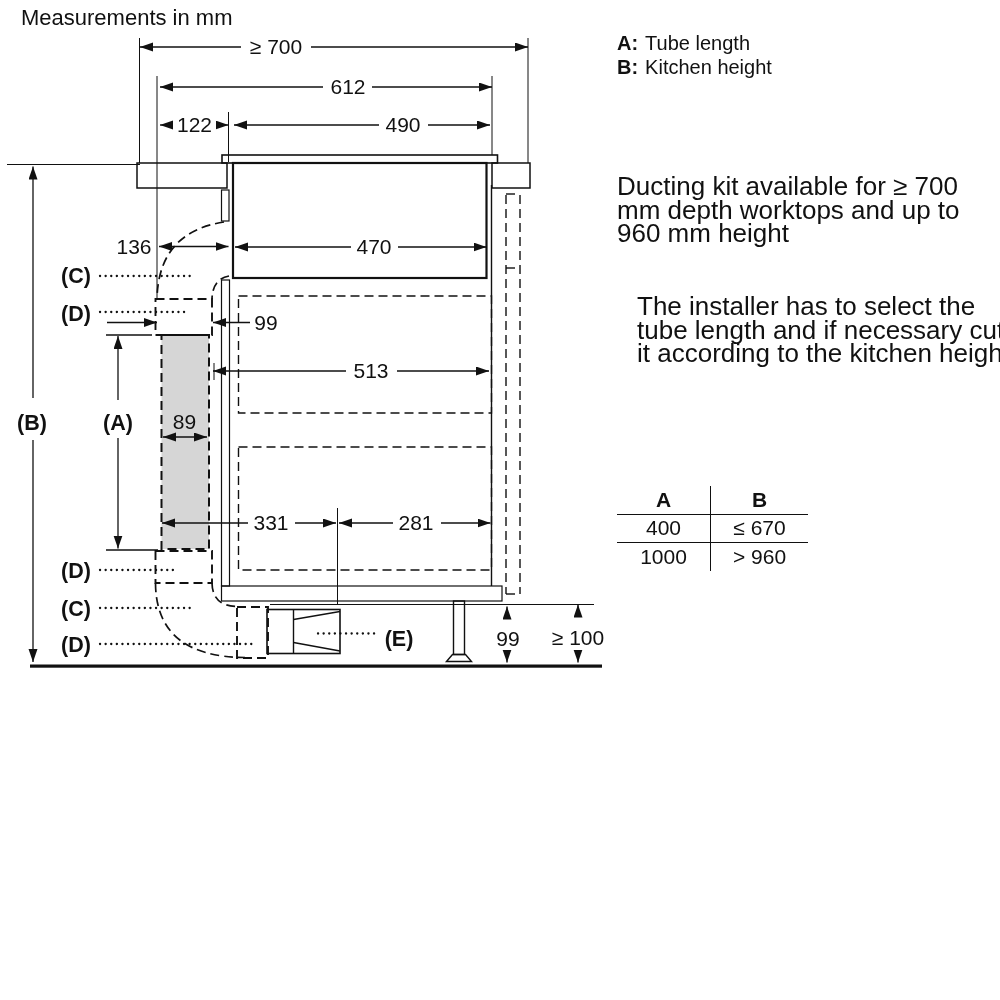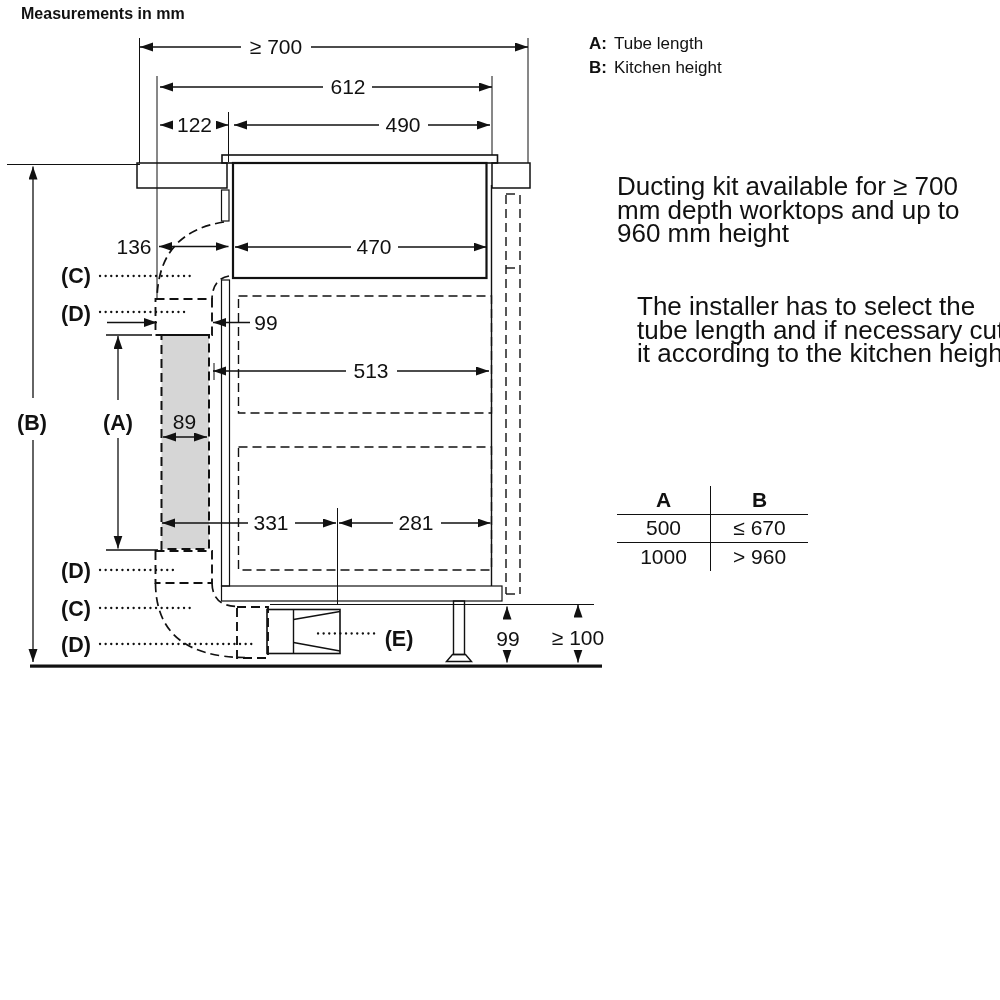--- a/index.html
+++ b/index.html
@@ -1,26 +1,26 @@
 <!DOCTYPE html>
 <html><head>
 <meta charset="utf-8">
 <style>
   html,body{margin:0;padding:0;background:#fff;}
   body{width:1000px;height:1000px;position:relative;font-family:"Liberation Sans",sans-serif;color:#111;}
   .abs{position:absolute;}
-  #page-title{left:21px;top:5px;font-size:16px;font-weight:bold;}
+  #page-title{left:21px;top:5px;font-size:22px;}
   svg text{font-family:"Liberation Sans",sans-serif;font-size:21px;fill:#111;}
   svg text.b{font-weight:bold;font-size:21.5px;}
   .ln{stroke:#111;stroke-width:1.3;fill:none;}
   .thin{stroke:#111;stroke-width:1;fill:none;}
   .edge{stroke:#111;fill:none;}
   .dash{stroke:#111;fill:none;stroke-dasharray:9 5;}
   .dots{stroke:#111;stroke-width:2.3;fill:none;stroke-dasharray:0.1 5.5;stroke-linecap:round;}
-  #legend{left:589px;top:32px;font-size:17px;line-height:23.5px;}
+  #legend{left:617px;top:32px;font-size:20px;line-height:23.5px;}
   #legend .k{font-weight:bold;margin-right:7px;}
   .para{left:617px;font-size:26px;line-height:23.5px;}
   #note-ducting{top:175px;width:376px;}
   #note-installer{top:295px;width:384px;margin-left:20px;}
   #ab-table{left:617px;top:486px;display:grid;grid-template-columns:94px 97px;font-size:21px;}
   #ab-table .cell{height:27.5px;display:flex;align-items:center;justify-content:center;}
   #ab-table .c1{border-right:1.6px solid #111;}
   #ab-table .hr{border-bottom:1.6px solid #111;}
   #ab-table .hd{font-weight:bold;}
 </style>
@@ -176,17 +176,17 @@
   <div><span class="k">A:</span><span>Tube length</span></div>
   <div><span class="k">B:</span><span>Kitchen height</span></div>
 </div>
 
 <div class="abs para" id="note-ducting">Ducting kit available for ≥ 700 mm depth worktops and up to 960 mm height</div>
 <div class="abs para" id="note-installer">The installer has to select the tube length and if necessary cut it according to the kitchen height</div>
 
 <div class="abs" id="ab-table">
   <div class="cell c1 hr hd">A</div>
   <div class="cell hr hd">B</div>
-  <div class="cell c1 hr">500</div>
+  <div class="cell c1 hr">400</div>
   <div class="cell hr">≤ 670</div>
   <div class="cell c1">1000</div>
   <div class="cell">&gt; 960</div>
 </div>
 
 </body></html>

